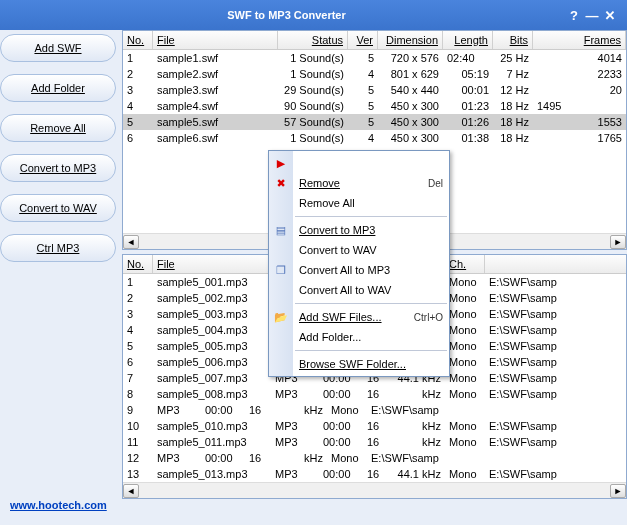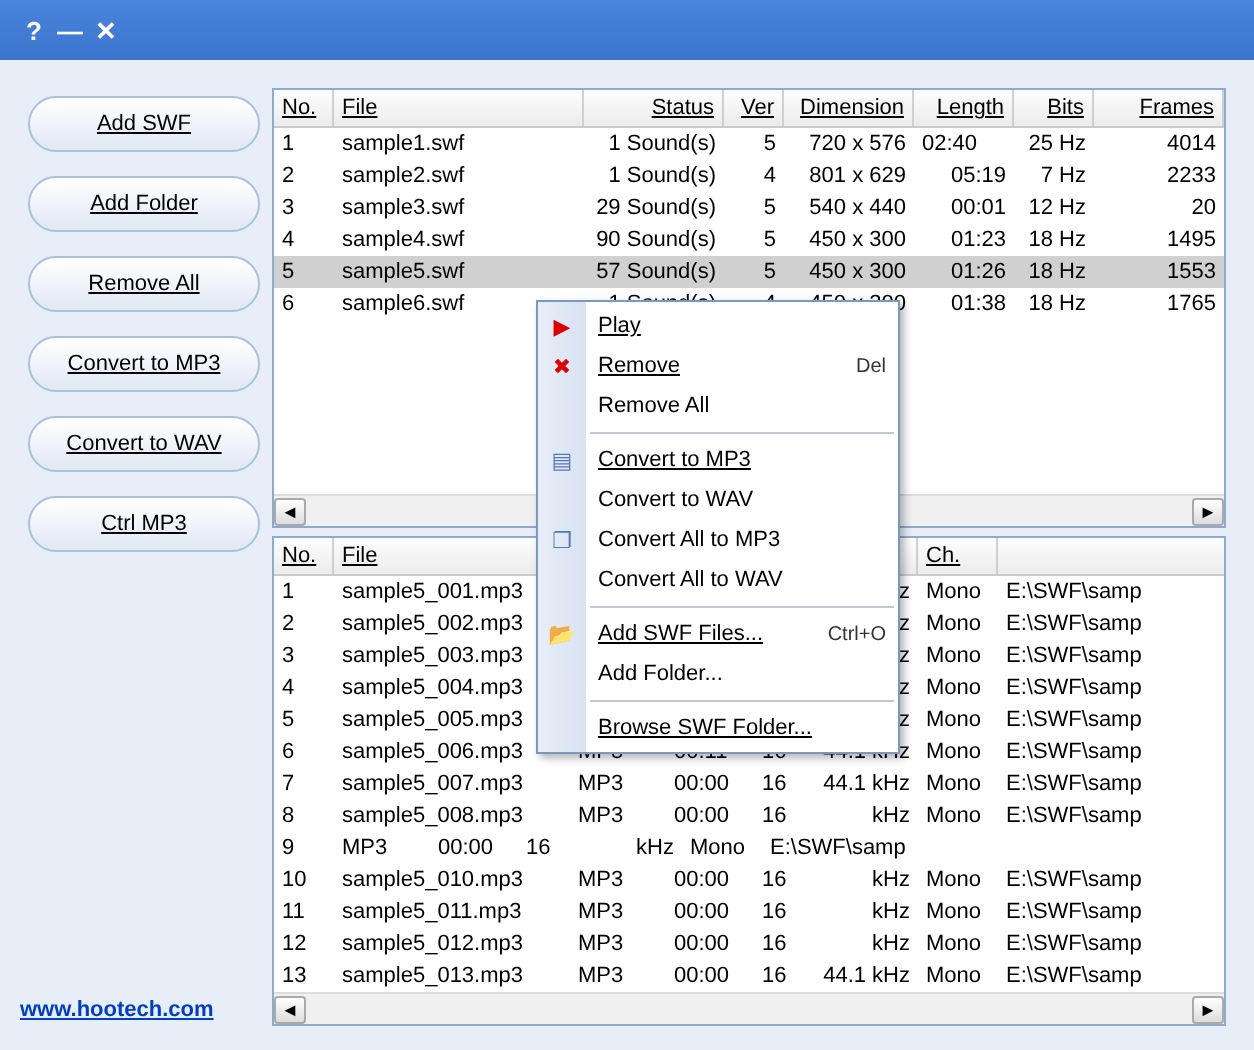--- a/index.html
+++ b/index.html
@@ -1,20 +1,20 @@
 <!DOCTYPE html>
 <html><head>
 <meta charset="utf-8">
 <style>
 * { box-sizing: border-box; margin: 0; padding: 0; font-family: Tahoma, sans-serif; font-size: 11px; }
 body { width: 627px; height: 525px; background: linear-gradient(to bottom, #3c76d0, #5a8fe0 30px, #e8eef8 30px); overflow: hidden; }
 .titlebar { height: 30px; background: linear-gradient(to bottom, #4a84dd, #3b74cd); display: flex; align-items: center; color: #fff; font-size: 14px; font-weight: bold; padding: 0 8px; }
 .titlebar .title { flex: 1; text-align: center; }
 .titlebar .win-btn { width: 18px; text-align: center; cursor: pointer; font-size: 13px; }
-.main { display: flex; padding: 14px; gap: 6px; height: 465px; }
+.main { display: flex; padding: 0; gap: 6px; height: 465px; }
 .sidebar { width: 116px; display: flex; flex-direction: column; gap: 12px; padding-top: 4px; }
 .btn { height: 28px; border: 1px solid #a9c0e0; border-radius: 14px; background: linear-gradient(to bottom, #ffffff, #e0e8f5); display: flex; align-items: center; justify-content: center; cursor: pointer; font-size: 11px; }
 .btn span { text-decoration: underline; }
 .content { flex: 1; display: flex; flex-direction: column; gap: 4px; }
 .panel { background: #fff; border: 1px solid #8faad0; flex: 1; position: relative; display: flex; flex-direction: column; }
 .table-header { display: flex; background: linear-gradient(to bottom, #fdfdfd, #ececec); border-bottom: 1px solid #ccc; text-decoration: underline; }
 .th { padding: 3px 4px; border-right: 1px solid #d0d0d0; white-space: nowrap; overflow: hidden; text-align: left; }
 .table-body { flex: 1; overflow: hidden; background: #fff; }
 .tr { display: flex; height: 16px; align-items: center; }
 .tr.selected { background: #d0d0d0; }
@@ -31,20 +31,21 @@
 .cm-item .lbl { flex: 1; text-decoration: underline; text-decoration-color: transparent; }
 .cm-item .accel { color: #333; font-size: 10px; }
 .cm-sep { height: 1px; background: #c0c8d8; margin: 3px 2px; }
 .cm-icon { position: absolute; left: -20px; width: 16px; height: 16px; display: flex; align-items: center; justify-content: center; font-size: 11px; }
 .u { text-decoration: underline; }
 </style>
 </head>
 <body>
 
 <div class="titlebar">
+  <div class="title">SWF to MP3 Converter</div>
   <div class="win-btn">?</div>
   <div class="win-btn">—</div>
   <div class="win-btn">✕</div>
 </div>
 
 <div class="main">
   <div class="sidebar">
     <div class="btn">
         <span>Add SWF</span>
       </div>
@@ -109,21 +110,21 @@
             <div class="td" style="flex:1;text-align:right">20</div>
           </div>
           <div class="tr">
             <div class="td" style="width:30px">4</div>
             <div class="td" style="width:125px">sample4.swf</div>
             <div class="td" style="width:70px;text-align:right">90 Sound(s)</div>
             <div class="td" style="width:30px;text-align:right">5</div>
             <div class="td" style="width:65px;text-align:right">450 x 300</div>
             <div class="td" style="width:50px;text-align:right">01:23</div>
             <div class="td" style="width:40px;text-align:right">18 Hz</div>
-            <div class="td" style="flex:1;text-align:right">1495</div>
+            <div class="td" style="flex:1;">1495</div>
           </div>
           <div class="tr selected">
             <div class="td" style="width:30px">5</div>
             <div class="td" style="width:125px">sample5.swf</div>
             <div class="td" style="width:70px;text-align:right">57 Sound(s)</div>
             <div class="td" style="width:30px;text-align:right">5</div>
             <div class="td" style="width:65px;text-align:right">450 x 300</div>
             <div class="td" style="width:50px;text-align:right">01:26</div>
             <div class="td" style="width:40px;text-align:right">18 Hz</div>
             <div class="td" style="flex:1;text-align:right">1553</div>
@@ -260,21 +261,20 @@
             <div class="td" style="width:118px">sample5_011.mp3</div>
             <div class="td" style="width:48px">MP3</div>
             <div class="td" style="width:44px">00:00</div>
             <div class="td" style="width:30px">16</div>
             <div class="td" style="width:52px;text-align:right">kHz</div>
             <div class="td" style="width:40px">Mono</div>
             <div class="td" style="flex:1">E:\SWF\samp</div>
           </div>
           <div class="tr">
             <div class="td" style="width:30px">12</div>
-            <div class="td" style="width:118px">sample5_012.mp3</div>
             <div class="td" style="width:48px">MP3</div>
             <div class="td" style="width:44px">00:00</div>
             <div class="td" style="width:30px">16</div>
             <div class="td" style="width:52px;text-align:right">kHz</div>
             <div class="td" style="width:40px">Mono</div>
             <div class="td" style="flex:1">E:\SWF\samp</div>
           </div>
           <div class="tr">
             <div class="td" style="width:30px">13</div>
             <div class="td" style="width:118px">sample5_013.mp3</div>
@@ -297,21 +297,20 @@
 <div class="footer">
   <a>www.hootech.com</a>
 </div>
 
 <div class="context-menu">
   <div class="cm-body">
     <div class="cm-iconbar"></div>
     <div class="cm-items">
       <div class="cm-item">
           <span class="cm-icon" style="color:#d00">▶</span>
-          <span class="lbl"><span class="u">Play</span></span>
         </div>
       <div class="cm-item">
           <span class="cm-icon" style="color:#d00">✖</span>
           <span class="lbl"><span class="u">Remove</span></span>
           <span class="accel">Del</span>
         </div>
       <div class="cm-item">
           <span class="lbl">Remove All</span>
         </div>
       <div class="cm-sep"></div>

